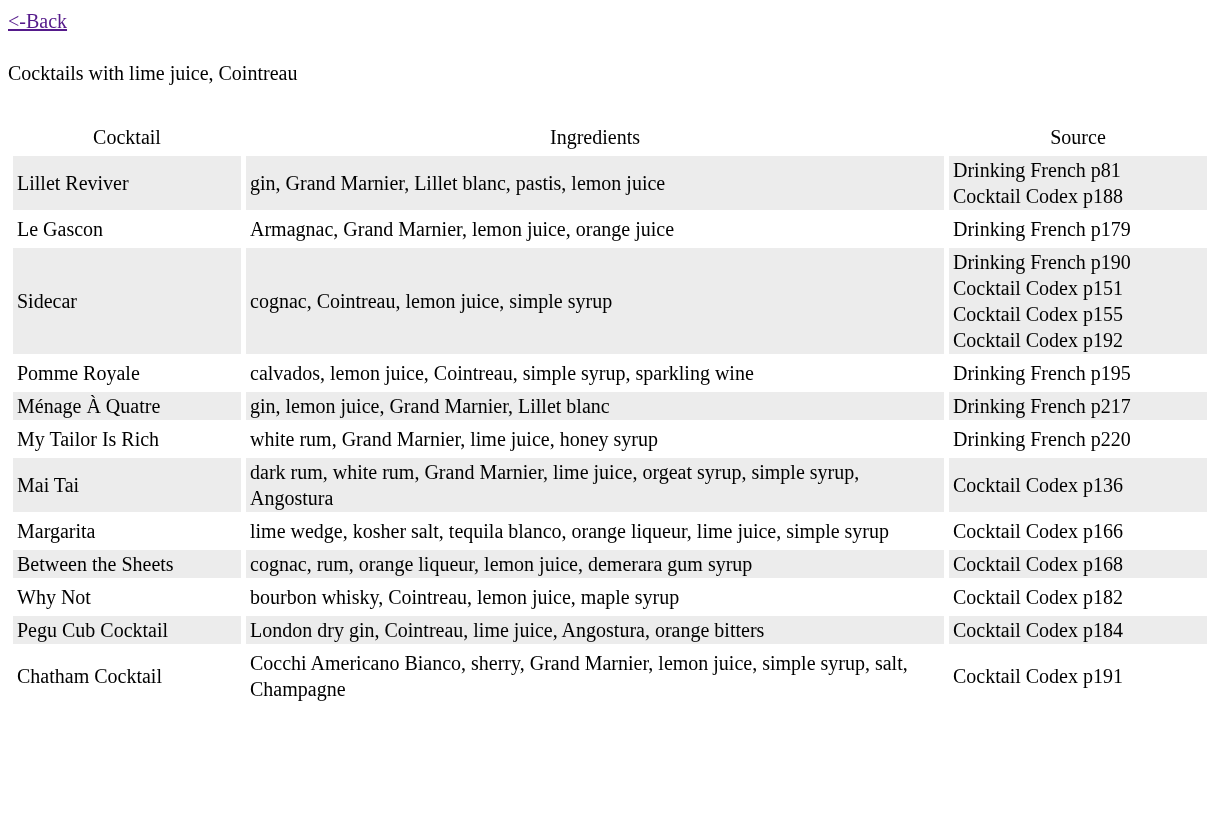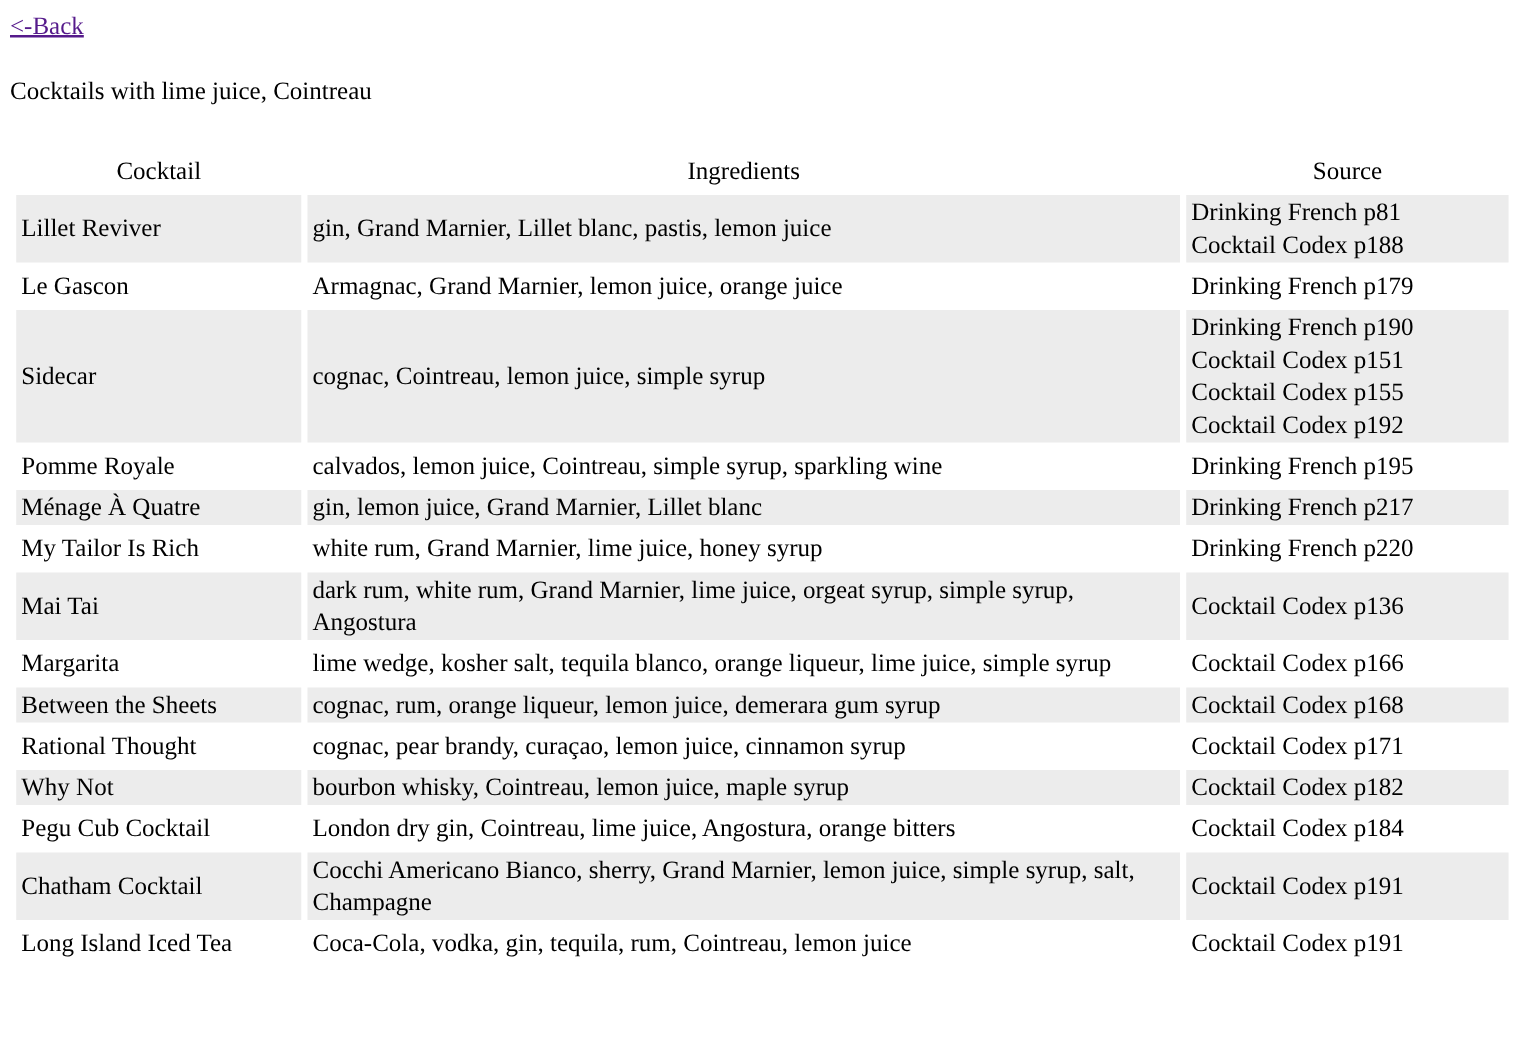--- a/index.html
+++ b/index.html
@@ -117,43 +117,33 @@
     <td class="source-cell">Cocktail Codex p166</td>
   </tr>
 
   <tr>
     <td class="cocktail-cell">Between the Sheets</td>
     <td class="ingredients-cell">cognac, rum, orange liqueur, lemon juice, demerara gum syrup</td>
     <td class="source-cell">Cocktail Codex p168</td>
   </tr>
 
 
-  <tr>
-    <td class="cocktail-cell">Rational Thought</td>
-    <td class="ingredients-cell">cognac, pear brandy, curaçao, lemon juice, cinnamon syrup</td>
-    <td class="source-cell">Cocktail Codex p171</td>
-  </tr>
 
   <tr>
     <td class="cocktail-cell">Why Not</td>
     <td class="ingredients-cell">bourbon whisky, Cointreau, lemon juice, maple syrup</td>
     <td class="source-cell">Cocktail Codex p182</td>
   </tr>
 
   <tr>
     <td class="cocktail-cell">Pegu Cub Cocktail</td>
     <td class="ingredients-cell">London dry gin, Cointreau, lime juice, Angostura, orange bitters</td>
     <td class="source-cell">Cocktail Codex p184</td>
   </tr>
 
   <tr>
     <td class="cocktail-cell">Chatham Cocktail</td>
     <td class="ingredients-cell">Cocchi Americano Bianco, sherry, Grand Marnier, lemon juice, simple syrup, salt, Champagne</td>
     <td class="source-cell">Cocktail Codex p191</td>
   </tr>
 
-  <tr>
-    <td class="cocktail-cell">Long Island Iced Tea</td>
-    <td class="ingredients-cell">Coca-Cola, vodka, gin, tequila, rum, Cointreau, lemon juice</td>
-    <td class="source-cell">Cocktail Codex p191</td>
-  </tr>
 </tbody>
 </table>
 
 </body></html>

